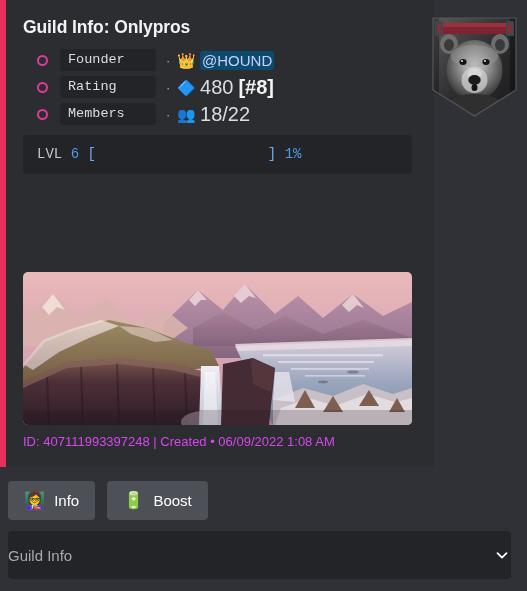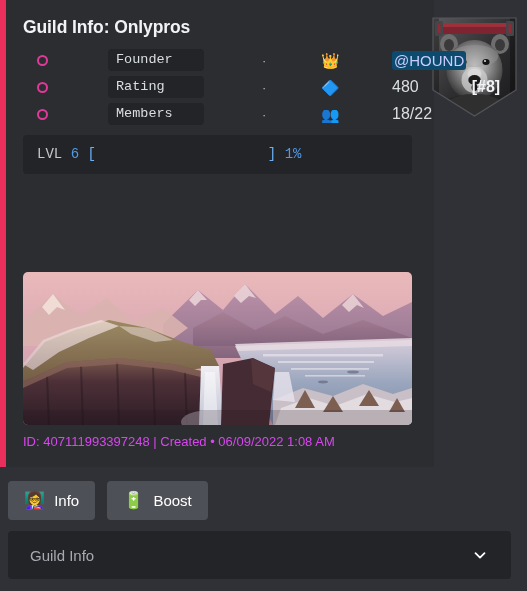--- a/index.html
+++ b/index.html
@@ -73,21 +73,20 @@
     left: 5px;
     top: 48px;
     width: 400px;
   }
   .info-row {
     position: relative;
     height: 24px;
     margin-bottom: 3px;
     display: flex;
     align-items: center;
-    gap: 48px;
   }
   .bullet-ring {
     width: 11px;
     height: 11px;
     border: 2px solid #e0399a;
     border-radius: 50%;
     box-sizing: border-box;
     margin-left: 14px;
     margin-right: 12px;
     flex: 0 0 auto;
@@ -107,21 +106,21 @@
     color: #b5bac1;
     font-size: 13px;
     margin: 0 7px 0 10px;
   }
   .row-emoji {
     font-size: 15px;
     line-height: 1;
     margin-right: 4px;
   }
   .row-value {
-    font-size: 16px;
+    font-size: 20px;
     color: #dbdee1;
     white-space: nowrap;
   }
   .mention {
     background: #0c4a6e;
     color: #c9cdfb;
     border-radius: 3px;
     padding: 1px 2px;
     font-size: 15px;
     font-weight: 400;
@@ -212,21 +211,21 @@
     position: absolute;
     left: 8px;
     top: 531px;
     width: 503px;
     height: 48px;
     background: #232428;
     border-radius: 4px;
     display: flex;
     align-items: center;
     justify-content: space-between;
-    padding: 0 22px;
+    padding: 0 0;
     box-sizing: border-box;
     cursor: pointer;
   }
   .select-label {
     font-size: 15px;
     color: #a7aab1;
   }
   .chevron { display: block; }
 </style>
 </head>

